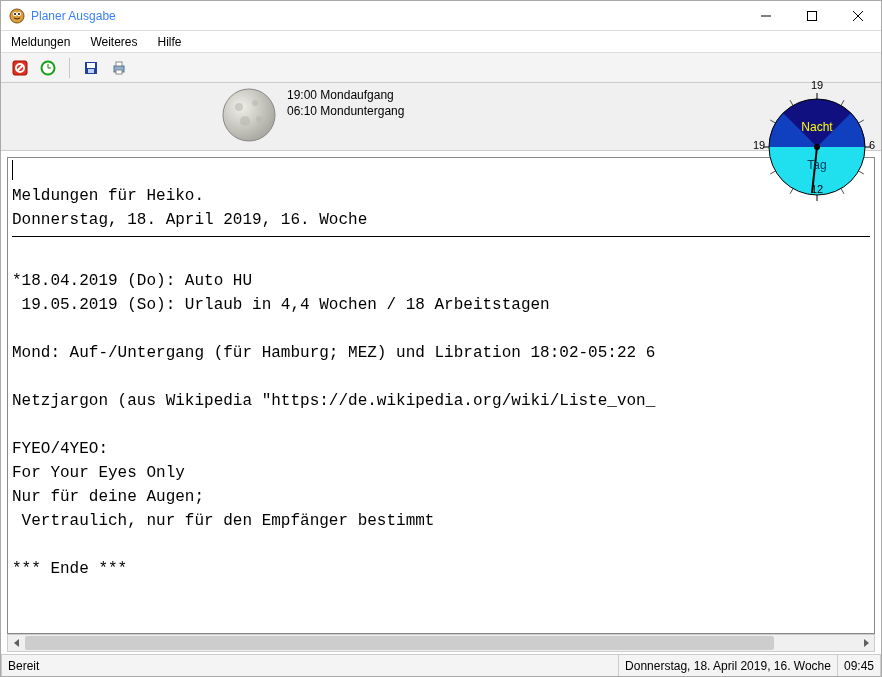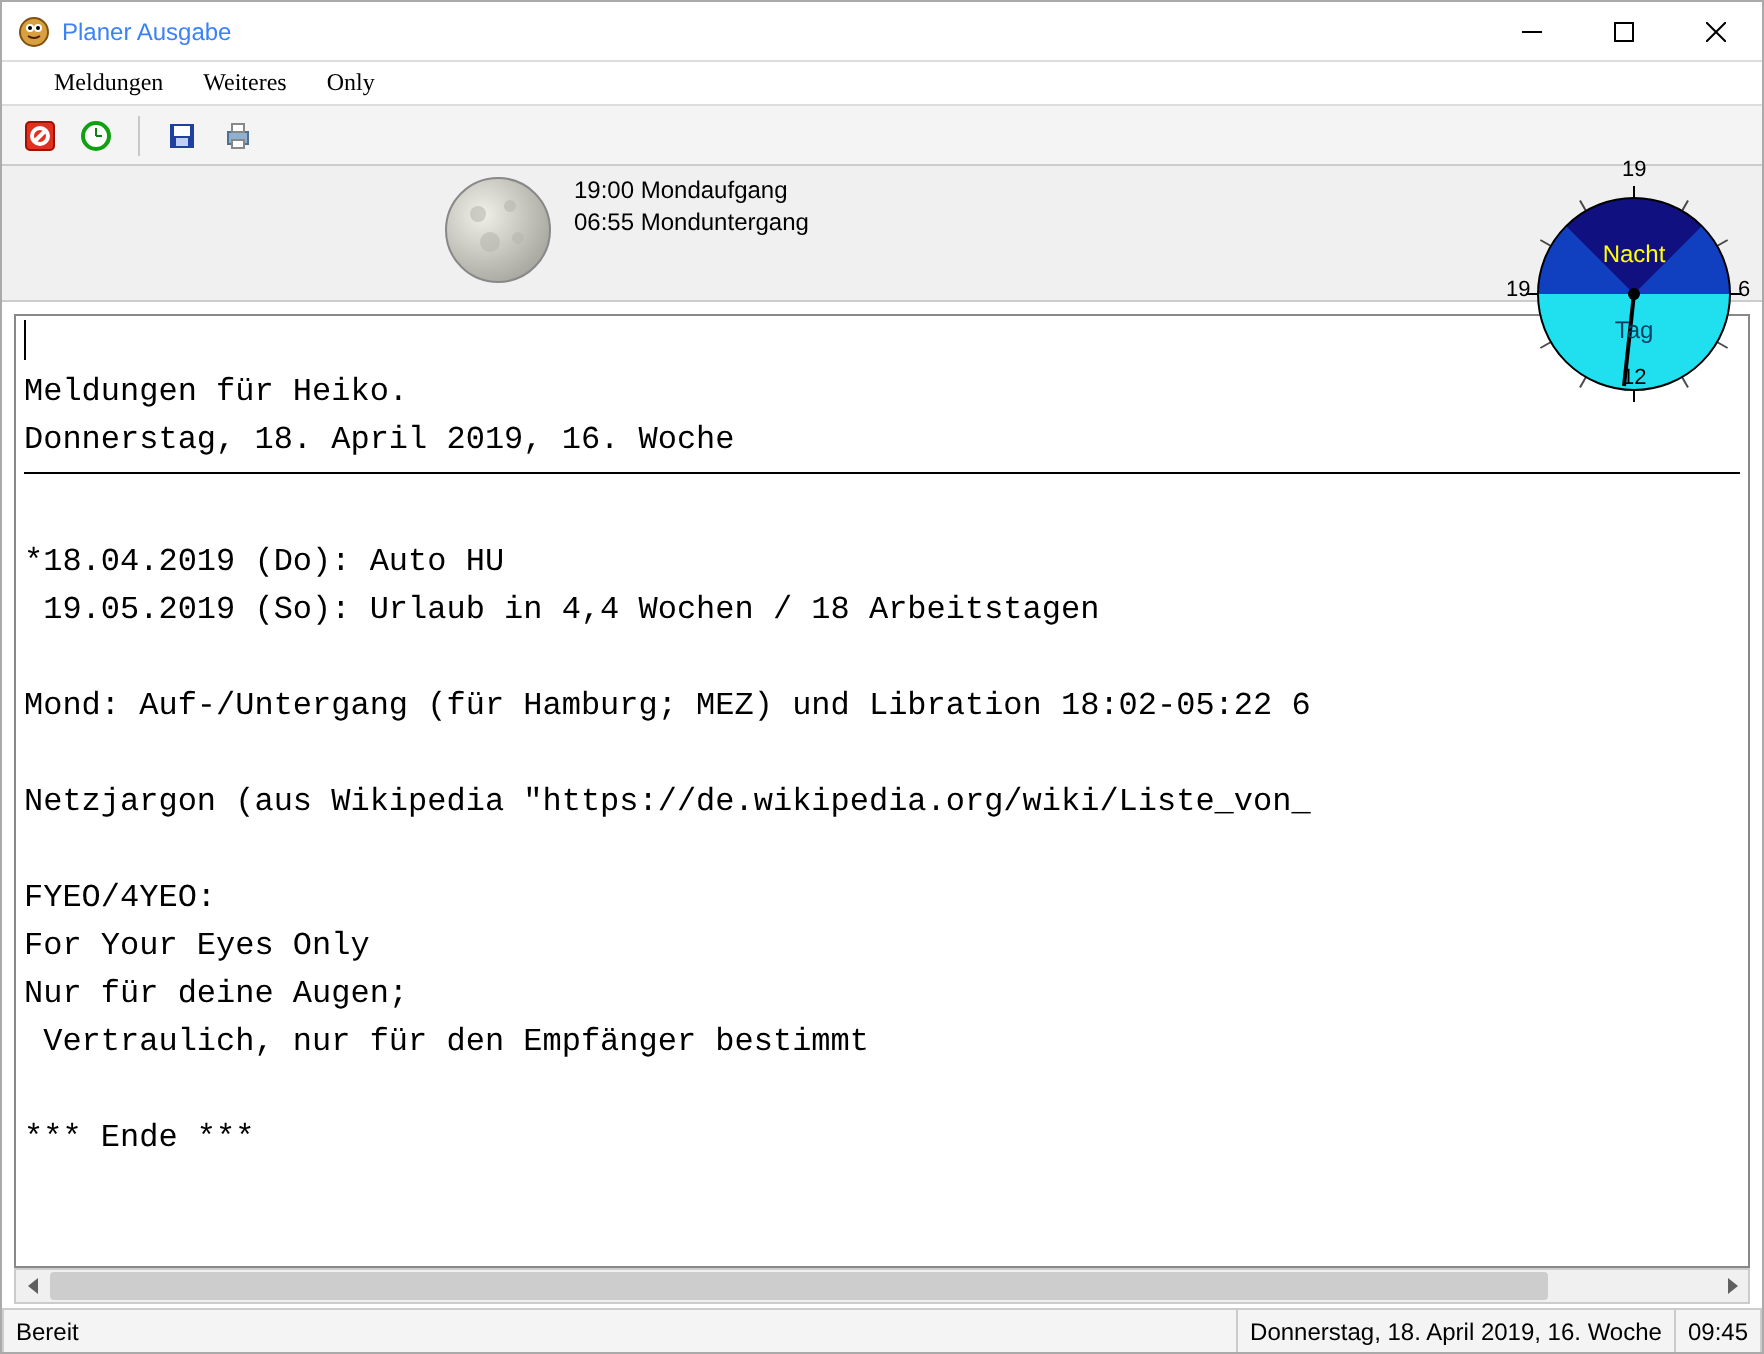--- a/index.html
+++ b/index.html
@@ -29,21 +29,21 @@
   }
   .titlebar .title { flex: 0 0 auto; font-size: 12px; color: #3b82f6; }
   .titlebar .spacer { flex: 1; }
   .winbtn {
     width: 46px; height: 30px; display: flex; align-items: center; justify-content: center;
     font-size: 12px; color: #000;
   }
   
   .menubar {
     height: 22px; display: flex; align-items: center; gap: 0;
-    padding: 0 16px; background: #fff; border-bottom: 1px solid #ddd; font-family: Liberation Serif, serif;
+    padding: 0 0; background: #fff; border-bottom: 1px solid #ddd;
   }
   .menuitem { padding: 2px 10px; font-size: 12px; cursor: default; }
   
   .toolbar {
     height: 30px; display: flex; align-items: center; gap: 2px;
     padding: 2px 6px; background: #f4f4f4; border-bottom: 1px solid #ccc;
   }
   .tbtn {
     width: 26px; height: 24px; display: flex; align-items: center; justify-content: center;
     border: 1px solid transparent; border-radius: 2px; cursor: default;
@@ -118,21 +118,21 @@
     <svg width="10" height="10">
         <line x1="0" y1="0" x2="10" y2="10" stroke="#000"></line>
         <line x1="10" y1="0" x2="0" y2="10" stroke="#000"></line>
       </svg>
   </div>
 </div>
 
 <div class="menubar">
   <div class="menuitem">Meldungen</div>
   <div class="menuitem">Weiteres</div>
-  <div class="menuitem">Only</div>
+  <div class="menuitem">Hilfe</div>
 </div>
 
 <div class="toolbar">
   <div class="tbtn">
     <svg width="16" height="16">
       <rect x="1" y="1" width="14" height="14" rx="2" fill="#e03020" stroke="#a01000"></rect>
       <circle cx="8" cy="8" r="4" fill="none" stroke="#fff" stroke-width="2"></circle>
       <line x1="5" y1="11" x2="11" y2="5" stroke="#fff" stroke-width="2"></line>
     </svg>
   </div>
@@ -172,21 +172,21 @@
         </defs>
         <circle cx="28" cy="28" r="26" fill="url(#mg)" stroke="#888"></circle>
         <circle cx="18" cy="20" r="4" fill="#b8b8b0" opacity="0.6"></circle>
         <circle cx="34" cy="16" r="3" fill="#b8b8b0" opacity="0.6"></circle>
         <circle cx="24" cy="34" r="5" fill="#b8b8b0" opacity="0.6"></circle>
         <circle cx="38" cy="32" r="3" fill="#b8b8b0" opacity="0.6"></circle>
       </svg>
     </span>
     <div class="moontext">
       <div>19:00 Mondaufgang</div>
-      <div>06:55 Monduntergang</div>
+      <div>06:10 Monduntergang</div>
     </div>
   </div>
   <div class="clockwrap">
     <svg width="120" height="120" viewBox="0 0 120 120">
       <g transform="translate(60,60)">
 
         <path d="M -48 0 A 48 48 0 0 1 48 0 Z" fill="#101080"></path>
         <path d="M 48 0 A 48 48 0 0 1 -48 0 Z" fill="#20e0f0"></path>
 
         <path d="M 0 0 L 48 0 A 48 48 0 0 0 34 -34 Z" fill="#1040c0"></path>

